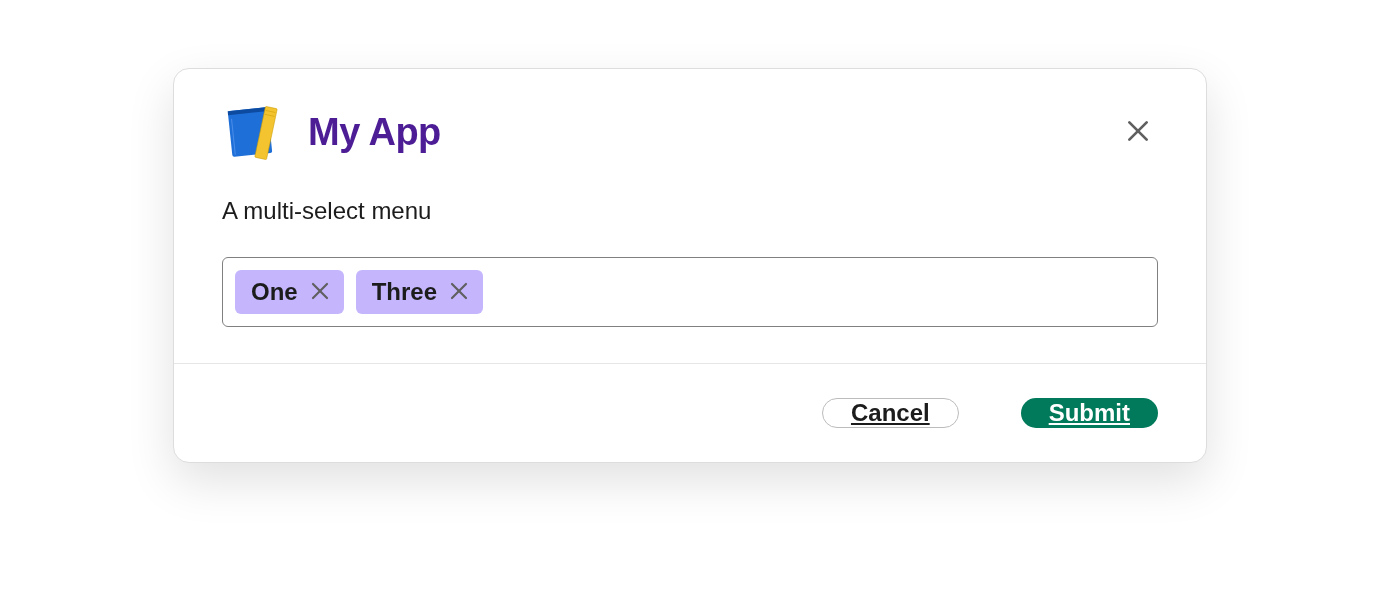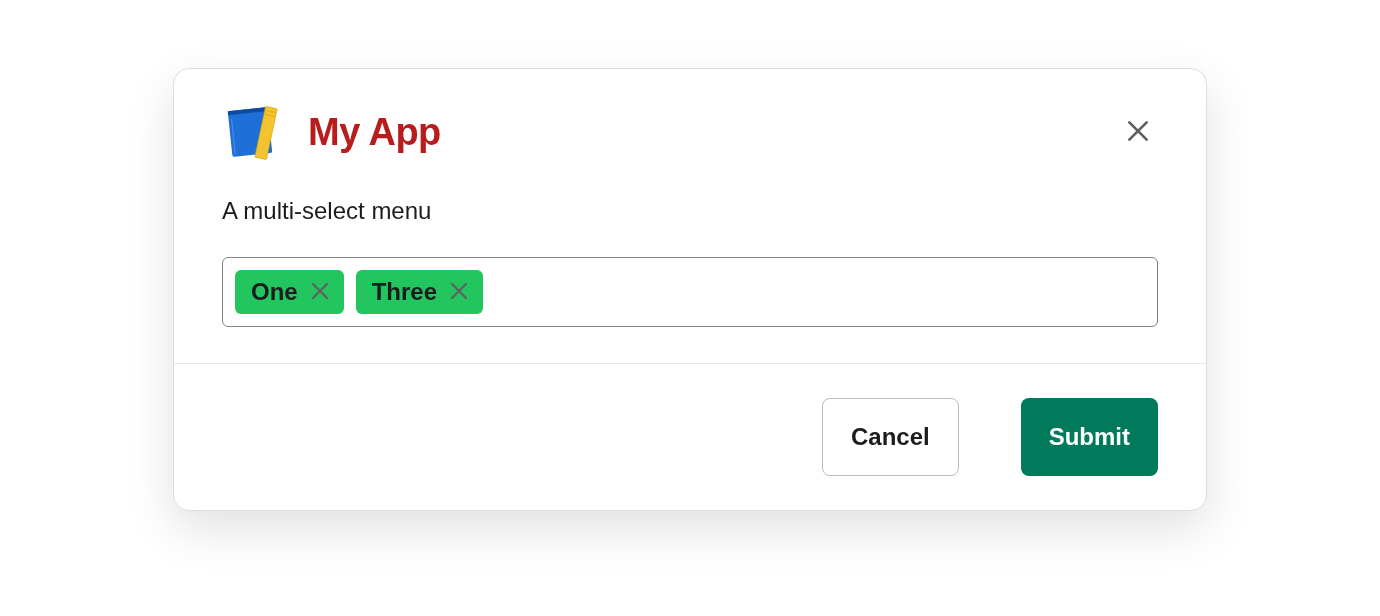--- a/index.html
+++ b/index.html
@@ -42,21 +42,21 @@
       position: relative;
       flex-shrink: 0;
     }
     .app-icon svg {
       width: 100%;
       height: 100%;
     }
     .modal-title {
       font-size: 38px;
       font-weight: 800;
-      color: #b91c1c;
+      color: #4c1d95;
       letter-spacing: -0.5px;
     }
     .close-btn {
       width: 40px;
       height: 40px;
       display: flex;
       align-items: center;
       justify-content: center;
       cursor: pointer;
       color: #616061;
@@ -85,21 +85,21 @@
       display: flex;
       flex-wrap: wrap;
       gap: 12px;
       align-items: center;
       background: #ffffff;
       cursor: text;
     }
     .chip {
       display: inline-flex;
       align-items: center;
-      background: #22c55e;
+      background: #c4b5fd;
       border-radius: 6px;
       padding: 8px 12px 8px 16px;
       gap: 10px;
     }
     .chip-label {
       font-size: 24px;
       font-weight: 700;
       color: #1d1c1d;
     }
     .chip-remove {
@@ -120,24 +120,25 @@
     .modal-footer {
       border-top: 1px solid #e6e6e6;
       padding: 34px 48px;
       display: flex;
       justify-content: flex-end;
       gap: 22px;
     }
     .btn {
       font-size: 24px;
       font-weight: 700;
-      padding: 24px 28px;
-      border-radius: 8px;
+      padding: 0 28px;
+      border-radius: 16px;
       cursor: pointer;
       border: none;
+      text-decoration: underline;
     }
     .btn-cancel {
       background: #ffffff;
       color: #1d1c1d;
       border: 1px solid #bcbcbc;
     }
     .btn-submit {
       background: #007a5a;
       color: #ffffff;
       margin-left: 40px;

